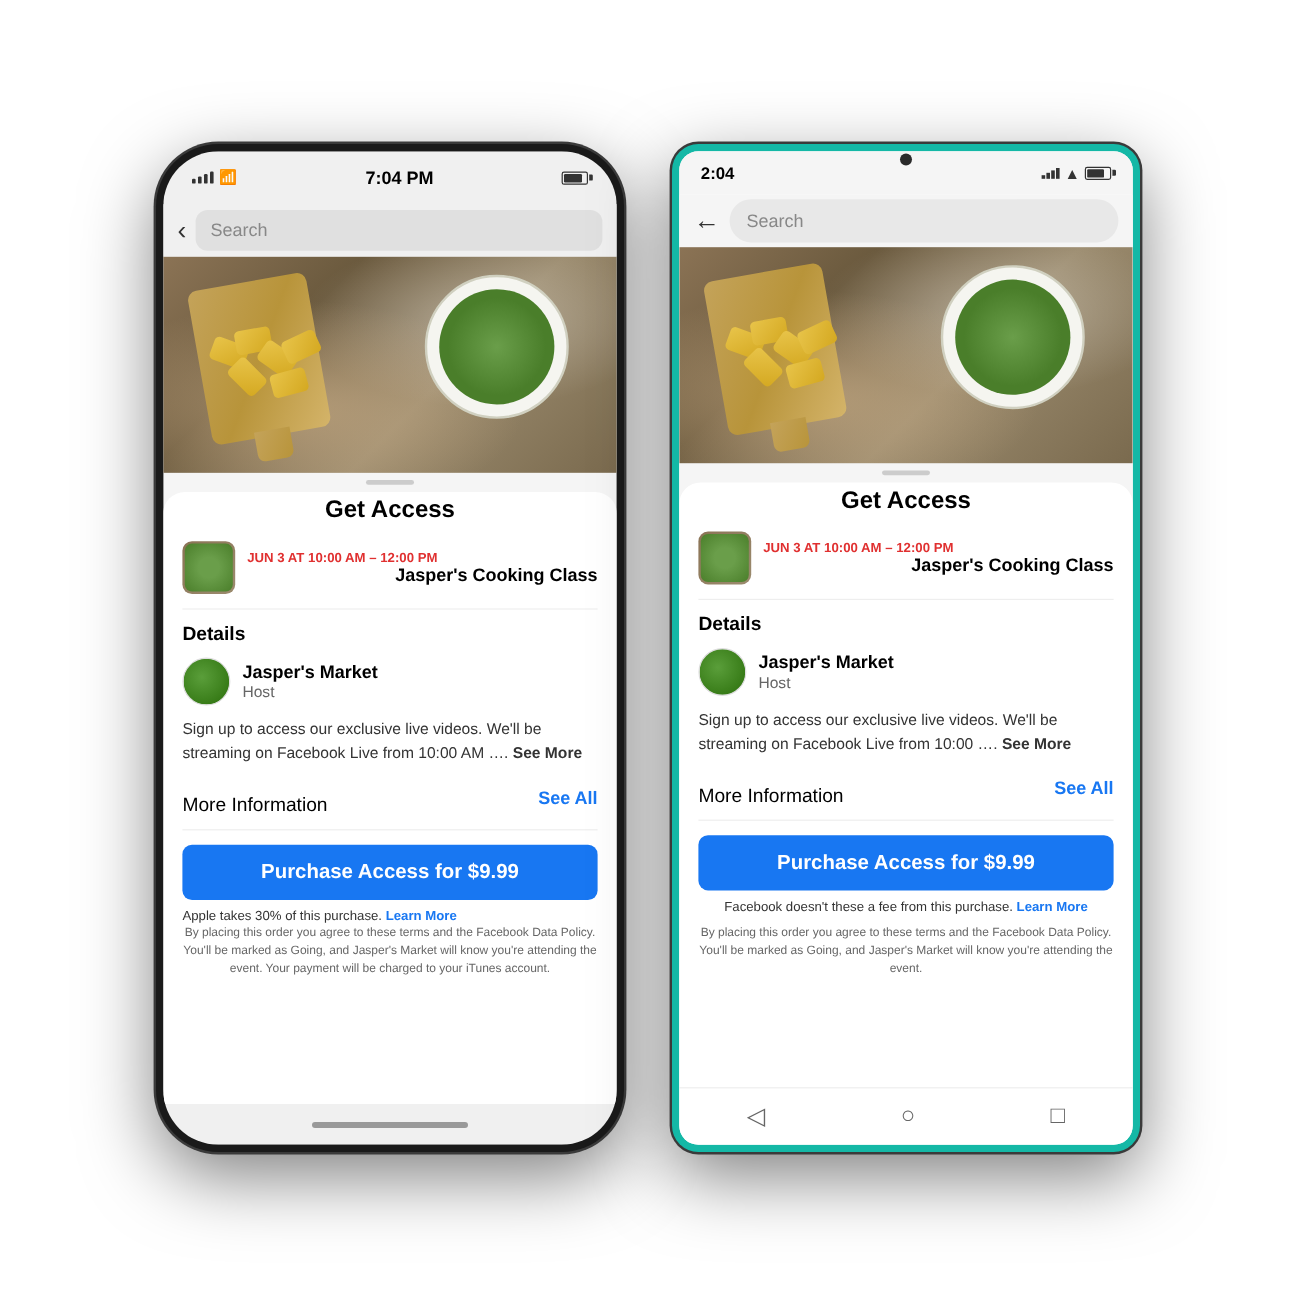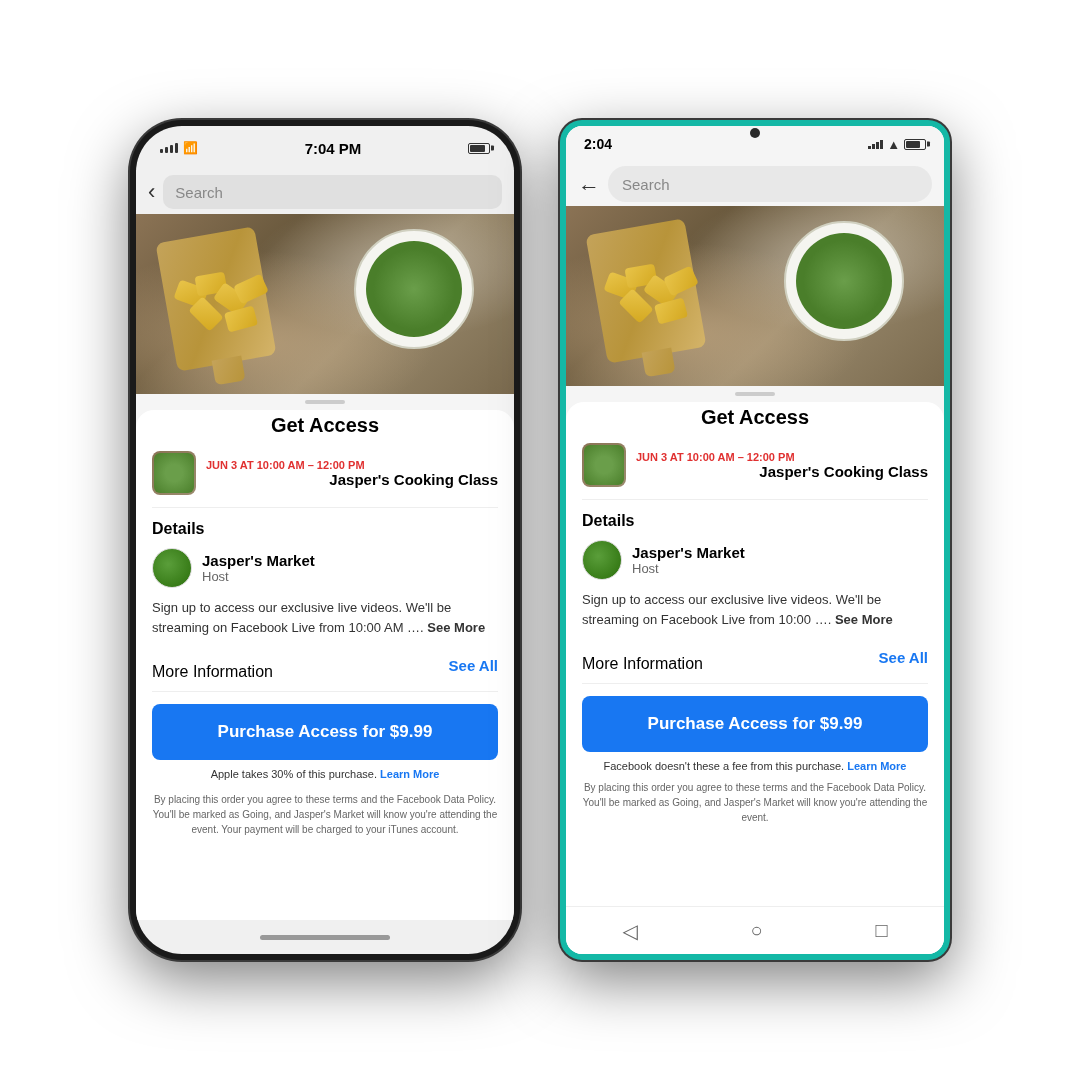--- a/index.html
+++ b/index.html
@@ -266,32 +266,32 @@
     .see-all-link {
       font-size: 15px;
       color: #1877f2;
       font-weight: 700;
     }
     .purchase-btn {
       background: #1877f2;
       color: #fff;
       border: none;
       border-radius: 8px;
-      height: 56px;
+      height: 46px;
       width: 100%;
       font-size: 17px;
       font-weight: 600;
       cursor: pointer;
       margin-bottom: 8px;
     }
     .apple-note {
       font-size: 11px;
       color: #333;
-      text-align: center;
-      margin-bottom: 12px;
+      text-align: left;
+      margin-bottom: 0;
     }
     .learn-more-link {
       color: #1877f2;
       font-weight: 600;
     }
     .disclaimer {
       font-size: 10px;
       color: #666;
       text-align: center;
       line-height: 1.5;

